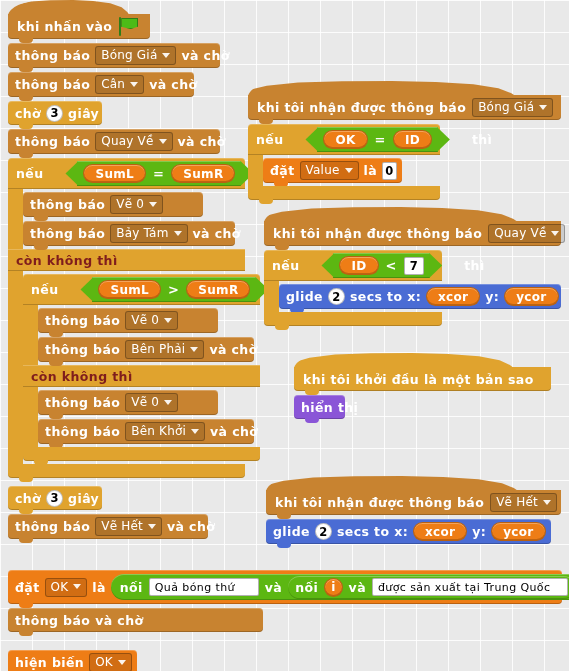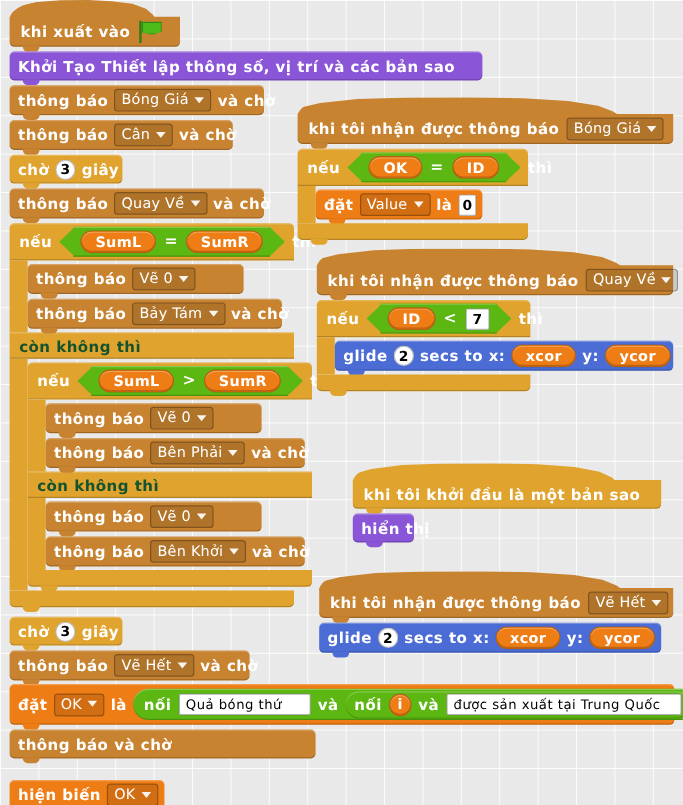--- a/index.html
+++ b/index.html
@@ -132,21 +132,21 @@
     display:inline-flex; align-items:center; gap:6px;
     background:#5cb712; border-radius:14px;
     padding:3px 9px; height:26px;
     color:#fff; font-weight:bold; font-size:12.5px;
     box-shadow:inset 0 -1px 0 rgba(0,0,0,.2), inset 0 1px 0 rgba(255,255,255,.28);
   }
 
   
   .cblk{ position:relative; }
   .cblk .cbar{
-    display:flex; align-items:center; gap:6px;
+    display:flex; align-items:center; gap:22px;
     padding:3px 8px; min-height:26px;
     color:#fff; font-size:12.5px; font-weight:bold; letter-spacing:.4px;
     box-shadow:inset 0 -1px 0 rgba(0,0,0,.2), inset 0 1px 0 rgba(255,255,255,.22);
     border-radius:4px 4px 0 0;
     white-space:nowrap;
   }
   .cblk .cbody{ display:flex; }
   .cblk .cspine{ width:15px; flex:0 0 15px; }
   .cblk .cinner{ padding:3px 0 3px 0; }
   .cblk .cfoot{
@@ -154,51 +154,48 @@
     box-shadow:inset 0 -1px 0 rgba(0,0,0,.2);
     position:relative;
   }
   .cblk .cfoot::after{
     content:""; position:absolute; left:11px; bottom:-4px;
     width:14px; height:5px; border-radius:0 0 4px 4px; background:inherit;
   }
   .cblk .cmid{
     display:flex; align-items:center;
     padding:3px 8px; min-height:22px;
-    color:#14532d; font-size:12.5px; font-weight:bold; letter-spacing:.4px;
+    color:#7f1d1d; font-size:12.5px; font-weight:bold; letter-spacing:.4px;
     box-shadow:inset 0 -1px 0 rgba(0,0,0,.2), inset 0 1px 0 rgba(255,255,255,.22);
     white-space:nowrap;
   }
   .ctrl-bg{ background:#e0a32e; }
 
   
   .flag{ display:inline-block; width:22px; height:19px; position:relative; }
   .flag .pole{ position:absolute; left:1px; top:0; width:2px; height:19px; background:#2f7d17; border-radius:1px;}
   .flag .cloth{ position:absolute; left:3px; top:1px; width:17px; height:11px; background:#4cbb17;
     clip-path:polygon(0 0,100% 0,100% 78%,55% 100%,0 80%); border:1px solid #2f7d17;}
 </style>
 </head>
 <body>
 
 <div id="canvas">
 
   <div class="stack" style="left:8px; top:14px; width:420px;">
 
     <div class="hat c-events" style="width:142px;">
       <span class="cap"></span>
-      <span>khi xuất vào</span>
+      <span>khi nhấn vào</span>
       <span class="flag">
         <span class="pole"></span>
           <span class="cloth"></span>
       </span>
     </div>
 
-    <div class="blk c-looks" style="margin-top:4px; width:394px;">
-      <span>Khởi Tạo Thiết lập thông số, vị trí và các bản sao</span>
-    </div>
 
     <div class="blk c-events" style="margin-top:4px; width:212px;">
       <span>thông báo</span>
       <span class="dd">
         <span>Bóng Giá</span>
         <i class="arw"></i>
       </span>
       <span>và chờ</span>
     </div>
 
@@ -468,21 +465,21 @@
             <span>y:</span>
             <span class="rep">ycor</span>
           </div>
         </div>
       </div>
       <div class="cfoot ctrl-bg" style="width:178px;"></div>
     </div>
   </div>
 
   <div class="stack" style="left:294px; top:367px;">
-    <div class="hat c-control" style="width:257px;margin-top:33px;">
+    <div class="hat c-control" style="width:257px;">
       <span class="cap"></span>
       <span>khi tôi khởi đầu là một bản sao</span>
     </div>
     <div class="blk c-looks" style="margin-top:4px; width:51px;">
       <span>hiển thị</span>
     </div>
   </div>
 
   <div class="stack" style="left:266px; top:490px;">
     <div class="hat c-events" style="width:295px;">

